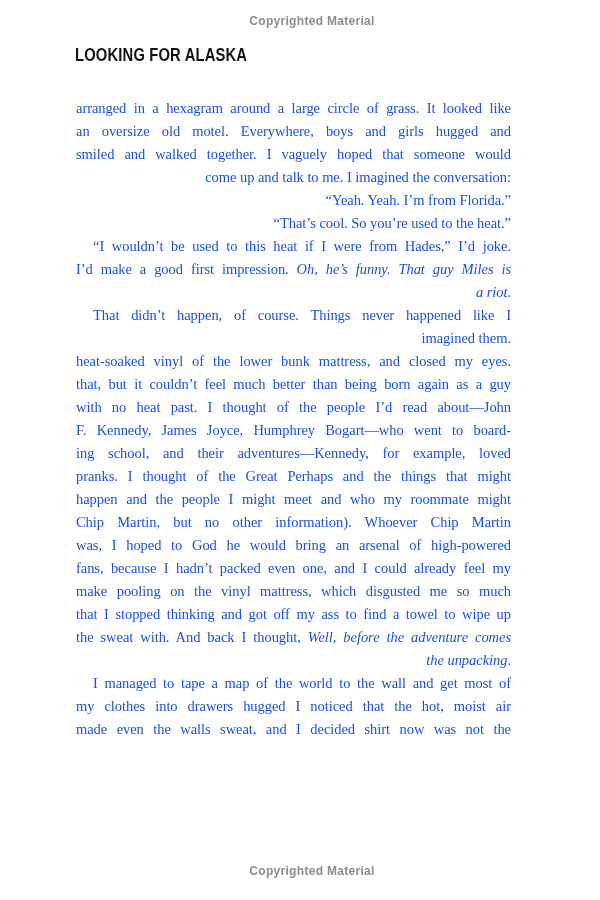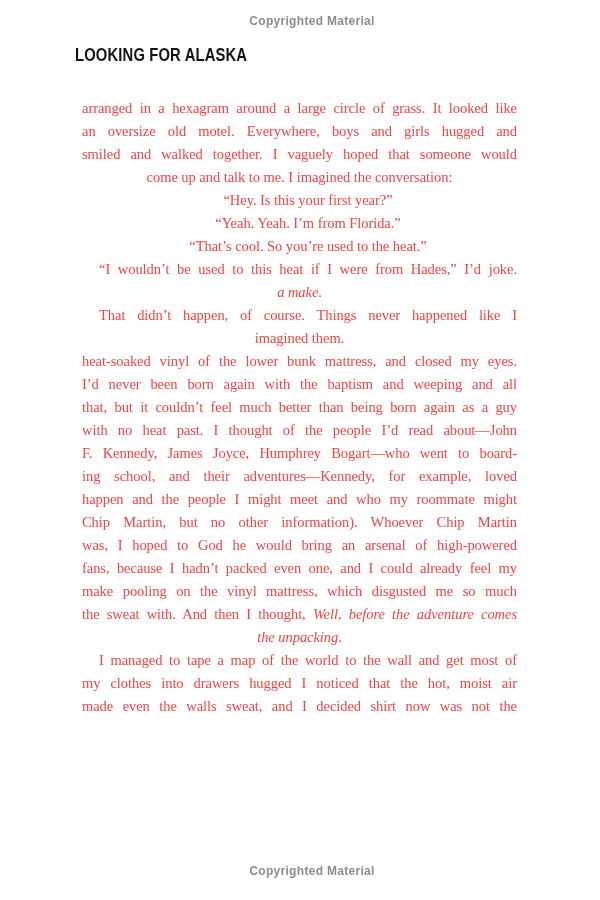--- a/index.html
+++ b/index.html
@@ -35,30 +35,30 @@
     font-weight: 700;
     font-size: 18px;
     color: #141414;
     letter-spacing: 0.2px;
     transform: scaleX(0.82);
     transform-origin: left center;
     white-space: nowrap;
   }
   .text-block {
     position: absolute;
-    left: 82px;
+    left: 76px;
     top: 97px;
     width: 435px;
     font-family: "Liberation Serif", serif;
     font-size: 14.5px;
     line-height: 23px;
-    color: #ef4444;
+    color: #1d4ed8;
   }
   .line {
-    text-align: center;
+    text-align: right;
     letter-spacing: -0.05px;
   }
   .line.just {
     text-align: justify;
     text-align-last: justify;
   }
   .line.ind {
     text-indent: 17px;
   }
   .it {
@@ -71,39 +71,40 @@
 <div class="page">
   <div class="notice notice-top">Copyrighted Material</div>
 
   <div class="running-header">LOOKING FOR ALASKA</div>
 
   <div class="text-block">
       <div class="line just"><span>arranged in a hexagram around a large circle of grass. It looked like</span></div>
       <div class="line just"><span>an oversize old motel. Everywhere, boys and girls hugged and</span></div>
       <div class="line just"><span>smiled and walked together. I vaguely hoped that someone would</span></div>
       <div class="line"><span>come up and talk to me. I imagined the conversation:</span></div>
-      <div class="line ind"><span>“Hey. Is this your first year?”</span></div>
       <div class="line ind"><span>“Yeah. Yeah. I’m from Florida.”</span></div>
       <div class="line ind"><span>“That’s cool. So you’re used to the heat.”</span></div>
       <div class="line just ind"><span>“I wouldn’t be used to this heat if I were from Hades,” I’d joke.</span></div>
-      <div class="line"><span class="it">a make</span><span>.</span></div>
+      <div class="line just"><span>I’d make a good first impression. </span><span class="it">Oh, he’s funny. That guy Miles is</span></div>
+      <div class="line"><span class="it">a riot</span><span>.</span></div>
       <div class="line just ind"><span>That didn’t happen, of course. Things never happened like I</span></div>
       <div class="line"><span>imagined them.</span></div>
       <div class="line just"><span>heat-soaked vinyl of the lower bunk mattress, and closed my eyes.</span></div>
-      <div class="line just"><span>I’d never been born again with the baptism and weeping and all</span></div>
       <div class="line just"><span>that, but it couldn’t feel much better than being born again as a guy</span></div>
       <div class="line just"><span>with no heat past. I thought of the people I’d read about—John</span></div>
       <div class="line just"><span>F. Kennedy, James Joyce, Humphrey Bogart—who went to board-</span></div>
       <div class="line just"><span>ing school, and their adventures—Kennedy, for example, loved</span></div>
+      <div class="line just"><span>pranks. I thought of the Great Perhaps and the things that might</span></div>
       <div class="line just"><span>happen and the people I might meet and who my roommate might</span></div>
       <div class="line just"><span>Chip Martin, but no other information). Whoever Chip Martin</span></div>
       <div class="line just"><span>was, I hoped to God he would bring an arsenal of high-powered</span></div>
       <div class="line just"><span>fans, because I hadn’t packed even one, and I could already feel my</span></div>
       <div class="line just"><span>make pooling on the vinyl mattress, which disgusted me so much</span></div>
-      <div class="line just"><span>the sweat with. And then I thought, </span><span class="it">Well, before the adventure comes</span></div>
+      <div class="line just"><span>that I stopped thinking and got off my ass to find a towel to wipe up</span></div>
+      <div class="line just"><span>the sweat with. And back I thought, </span><span class="it">Well, before the adventure comes</span></div>
       <div class="line"><span class="it">the unpacking</span><span>.</span></div>
       <div class="line just ind"><span>I managed to tape a map of the world to the wall and get most of</span></div>
       <div class="line just"><span>my clothes into drawers hugged I noticed that the hot, moist air</span></div>
       <div class="line just"><span>made even the walls sweat, and I decided shirt now was not the</span></div>
     </div>
 
   <div class="notice notice-bottom">Copyrighted Material</div>
 </div>
 
 </body></html>

